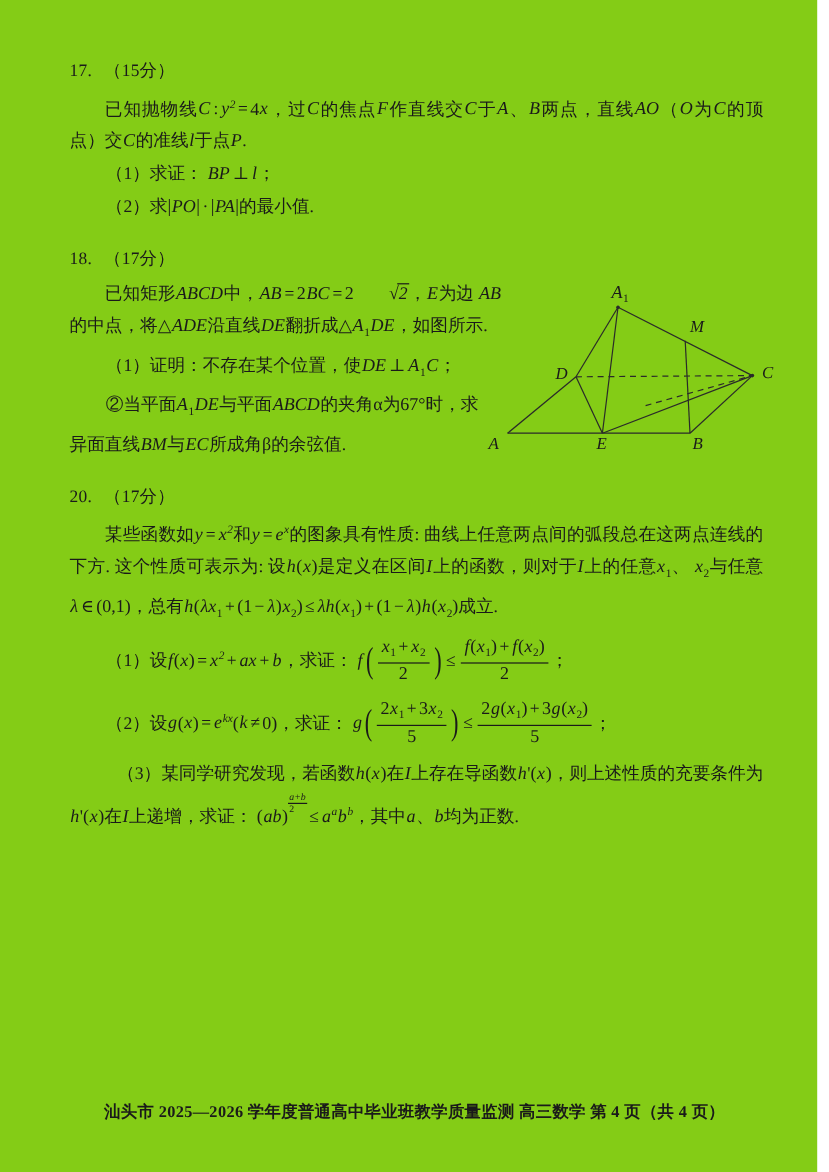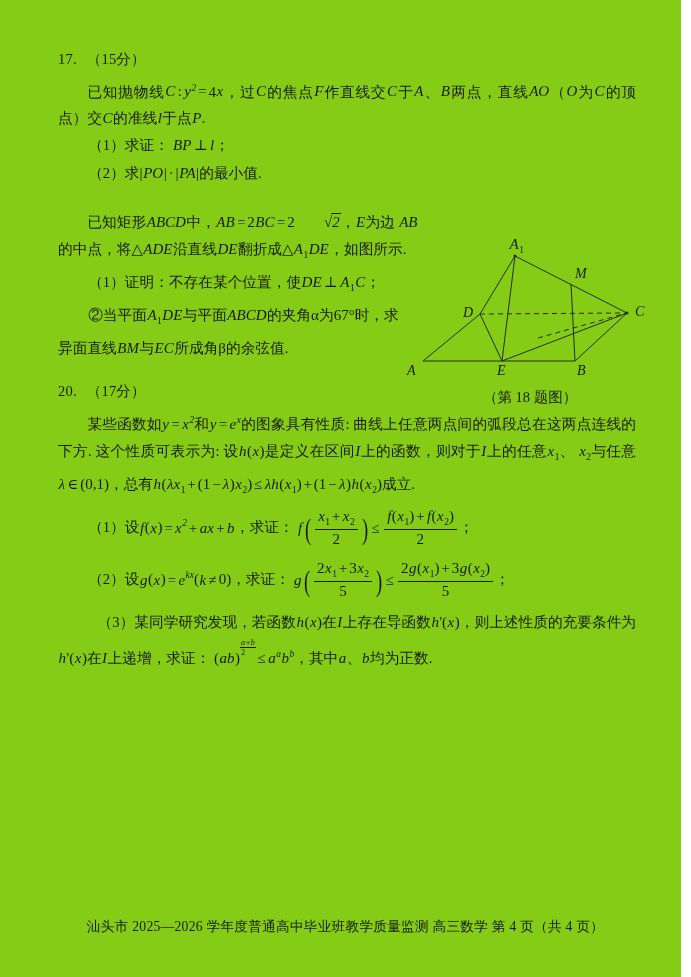--- a/index.html
+++ b/index.html
@@ -155,21 +155,21 @@
   }
 
   
   .footer {
     position: absolute;
     left: 0;
     top: 918px;
     width: 691px;
     text-align: center;
     font-size: 13.6px;
-    font-weight: normal;
+    font-weight: bold;
     letter-spacing: 0.3px;
   }
 
   .blk { margin-bottom: 0; }
   .gap-17 { height: 22px; }
   .gap-18 { height: 22px; }
 </style>
 </head>
 <body>
 
@@ -185,20 +185,23 @@
       <p class="para indent2">已知抛物线<span class="m">C</span><span class="op">:</span><span class="m">y</span><sup class="ex">2</sup><span class="op">=</span><span class="mu">4</span><span class="m">x</span>，过<span class="m">C</span>的焦点<span class="m">F</span>作直线交<span class="m">C</span>于<span class="m">A</span>、<span class="m">B</span>两点，直线<span class="m">AO</span>（<span class="m">O</span>为<span class="m">C</span>的顶点）交<span class="m">C</span>的准线<span class="m">l</span>于点<span class="m">P</span>.</p>
 
       <p class="sub"><span>（1）</span>求证：&nbsp;<span class="m">BP</span><span class="op">⊥</span><span class="m">l</span>；</p>
 
       <p class="sub"><span>（2）</span>求<span class="bars">|</span><span class="m">PO</span><span class="bars">|</span><span class="op">·</span><span class="bars">|</span><span class="m">PA</span><span class="bars">|</span>的最小值.</p>
     </div>
 
     <div class="gap-17"></div>
 
     <div class="blk">
+      <p class="qnum">
+        <span class="num">18.</span><span class="score">（17分）</span>
+      </p>
 
       <div style="width:360px;">
         <p class="para indent2">已知矩形<span class="m">ABCD</span>中，<span class="m">AB</span><span class="op">=</span><span class="mu">2</span><span class="m">BC</span><span class="op">=</span><span class="mu">2</span><span class="sqrt"><span class="rad">√</span><span class="radicand">2</span></span>，<span class="m">E</span>为边&nbsp;<span class="m">AB</span>的中点，将△<span class="m">ADE</span>沿直线<span class="m">DE</span>翻折成△<span class="m">A</span><sub class="ix">1</sub><span class="m">DE</span>，如图所示.</p>
 
         <p class="sub"><span>（1）</span>证明：不存在某个位置，使<span class="m">DE</span><span class="op">⊥</span><span class="m">A</span><sub class="ix">1</sub><span class="m">C</span>；</p>
 
 
 
         <p class="sub-noind" style="padding-left:2.05em;"><span>②</span>当平面<span class="m">A</span><sub class="ix">1</sub><span class="m">DE</span>与平面<span class="m">ABCD</span>的夹角<span class="mu">α</span>为<span class="mu">67°</span>时，求</p>
       </div>
@@ -255,18 +258,17 @@
 
     
     <div style="position:absolute; left:2px; top:135px; font-size:14px; font-style:italic;">A</div>
     <div style="position:absolute; left:92px; top:135px; font-size:14px; font-style:italic;">E</div>
     <div style="position:absolute; left:172px; top:135px; font-size:14px; font-style:italic;">B</div>
     <div style="position:absolute; left:230px; top:76px; font-size:14px; font-style:italic;">C</div>
     <div style="position:absolute; left:58px; top:77px; font-size:14px; font-style:italic;">D</div>
     <div style="position:absolute; left:104px; top:8px; font-size:14px; font-style:italic;"><span class="m">A</span><sub class="ix">1</sub></div>
     <div style="position:absolute; left:170px; top:38px; font-size:14px; font-style:italic;">M</div>
 
-    <div class="fig-caption">（第 18 题图）</div>
   </div>
 
   <div class="footer">汕头市 2025—2026 学年度普通高中毕业班教学质量监测  高三数学  第 4 页（共 4 页）</div>
 
 </div>
 
 </body></html>

